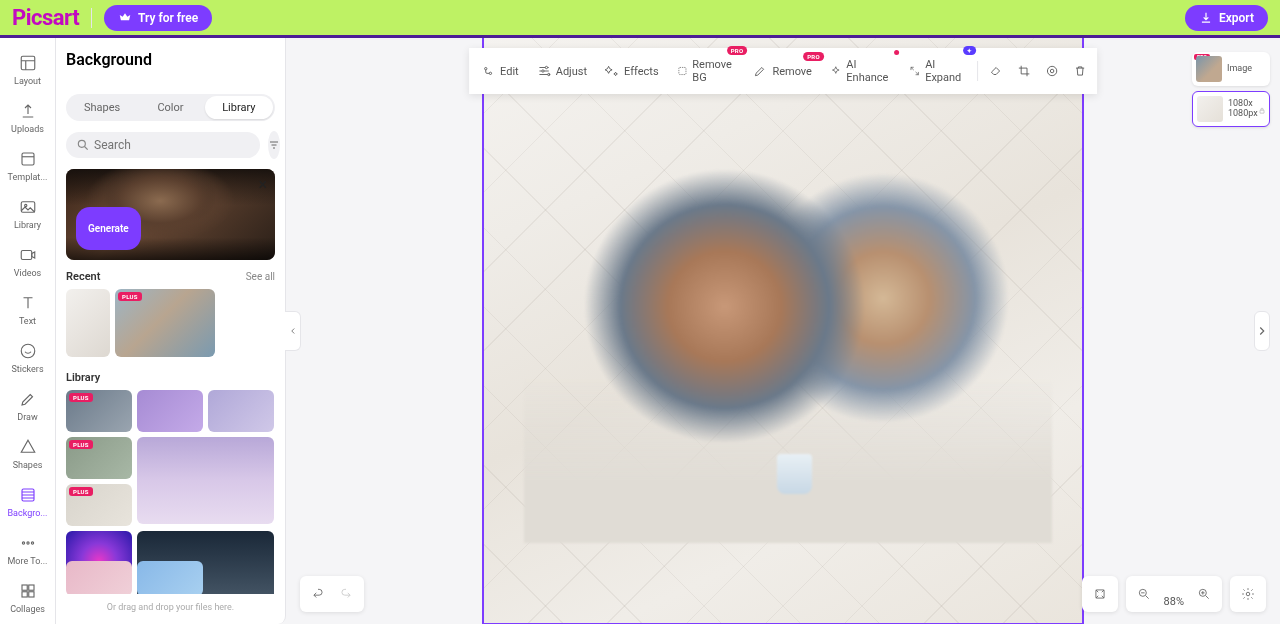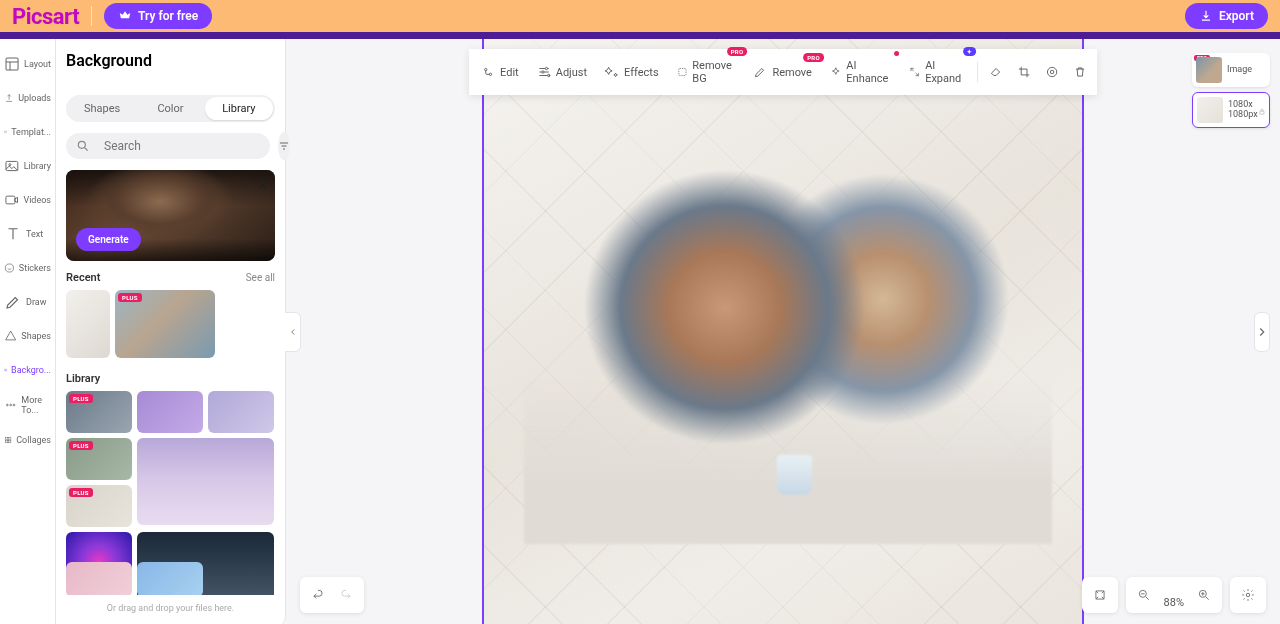--- a/index.html
+++ b/index.html
@@ -1,45 +1,45 @@
 <!DOCTYPE html>
 <html><head>
 <meta charset="utf-8">
 <style>
 *{box-sizing:border-box;margin:0;padding:0;font-family:-apple-system,BlinkMacSystemFont,"Segoe UI",Roboto,sans-serif}
 body{background:#f5f5f7;width:1280px;height:624px;overflow:hidden;position:relative}
-.top-bar{height:38px;background:#fdba74;border-bottom:7px solid #4c1d95;display:flex;align-items:center;padding:16px 12px;justify-content:space-between}
+.top-bar{height:38px;background:#bef264;border-bottom:3px solid #4c1d95;display:flex;align-items:center;padding:16px 12px;justify-content:space-between}
 .top-left{display:flex;align-items:center;gap:12px}
 .logo{font-size:22px;font-weight:700;color:#c209c1;letter-spacing:-0.5px}
 .divider-v{width:1px;height:20px;background:#e5e5e9}
 .btn-pill{border-radius:16px;padding:6px 14px;font-size:12px;font-weight:600;border:none;cursor:pointer;display:flex;align-items:center;gap:6px}
 .btn-purple{background:#7d3cff;color:#fff}
 .btn-purple svg{width:14px;height:14px;fill:#fff}
 .main{display:flex;height:calc(624px - 38px)}
 .sidebar{width:56px;background:#fff;border-right:1px solid #e5e5e9;display:flex;flex-direction:column;padding-top:8px;overflow-y:auto}
 .sidebar::-webkit-scrollbar{display:none}
-.side-item{display:flex;flex-direction:row;align-items:center;padding:8px 4px;cursor:pointer;font-size:9px;color:#666;gap:4px}
+.side-item{display:flex;flex-direction:column;align-items:center;padding:8px 4px;cursor:pointer;font-size:9px;color:#666;gap:4px}
 .side-item.active{color:#7d3cff}
 .side-item svg{width:18px;height:18px;stroke:currentColor;fill:none;stroke-width:1.5}
 .panel{width:230px;background:#fff;border-right:1px solid #e5e5e9;display:flex;flex-direction:column;padding:12px 10px;position:relative;border-radius:0 0 8px 0}
 .panel-title{font-size:16px;font-weight:600;color:#000000;margin-bottom:25px}
 .tabs{display:flex;background:#f0f0f3;border-radius:16px;padding:2px;margin-bottom:10px}
 .tab{flex:1;text-align:center;padding:5px 0;font-size:11px;color:#666;cursor:pointer;border-radius:14px}
 .tab.active{background:#fff;color:#222;box-shadow:0 1px 2px rgba(0,0,0,0.1)}
 .search-row{display:flex;align-items:center;gap:8px;margin-bottom:10px}
-.search-box{flex:1;display:flex;align-items:center;background:#f0f0f3;border-radius:16px;padding:6px 10px;gap:14px}
+.search-box{flex:1;display:flex;align-items:center;background:#f0f0f3;border-radius:16px;padding:6px 10px;gap:4px}
 .search-box input{border:none;background:transparent;outline:none;font-size:12px;flex:1;color:#888}
 .search-box svg{width:14px;height:14px;stroke:#888;fill:none;stroke-width:2}
 .filter-btn{width:28px;height:28px;background:#f0f0f3;border-radius:50%;display:flex;align-items:center;justify-content:center;cursor:pointer}
 .filter-btn svg{width:12px;height:12px;stroke:#666;fill:none;stroke-width:2}
 .promo{height:92px;border-radius:8px;background:linear-gradient(135deg,#3a2519 0%,#6b4a35 40%,#2a1f18 100%);position:relative;overflow:hidden;margin-bottom:10px;display:flex;align-items:flex-end;padding:10px}
 .promo::before{content:"";position:absolute;inset:0;background:radial-gradient(ellipse 55% 70% at 45% 35%,#8b6b50 0%,#5a3f2e 35%,transparent 65%),radial-gradient(circle 25px at 30% 30%,#1a1410 0%,transparent 100%),radial-gradient(circle 25px at 60% 30%,#1a1410 0%,transparent 100%),linear-gradient(180deg,rgba(20,15,12,0.9) 0%,transparent 40%,transparent 75%,rgba(0,0,0,0.65) 100%)}
 .promo-close{position:absolute;top:6px;right:8px;color:#222;font-size:16px;cursor:pointer;z-index:2}
 .promo-text{font-size:9px;color:#fff;line-height:1.3;z-index:1;flex:1;font-weight:500}
-.promo-btn{background:#7d3cff;color:#fff;font-size:10px;font-weight:600;padding:6px 12px;border-radius:14px;border:none;z-index:1;cursor:pointer}
+.promo-btn{background:#7d3cff;color:#fff;font-size:10px;font-weight:600;padding:16px 12px;border-radius:14px;border:none;z-index:1;cursor:pointer}
 .section-hdr{display:flex;justify-content:space-between;align-items:center;margin-bottom:6px}
 .section-title{font-size:11px;font-weight:600;color:#333}
 .see-all{font-size:10px;color:#888;cursor:pointer}
 .recent-row{display:flex;gap:5px;margin-bottom:14px}
 .recent-item{border-radius:6px;height:68px;overflow:hidden;position:relative}
 .recent-item:first-child{width:44px;background:linear-gradient(135deg,#f2f0ed 0%,#e8e4df 50%,#ddd8d1 100%)}
 .recent-item:nth-child(2){width:100px;background:linear-gradient(135deg,#9db5c5 0%,#b8a590 45%,#7a9ab0 100%)}
 .plus-badge{position:absolute;top:3px;left:3px;background:#e91e63;color:#fff;font-size:6px;font-weight:700;padding:1px 4px;border-radius:3px;letter-spacing:0.3px}
 .lib-grid{display:flex;flex-direction:column;gap:5px;overflow:hidden}
 .lib-row{display:flex;gap:5px}

